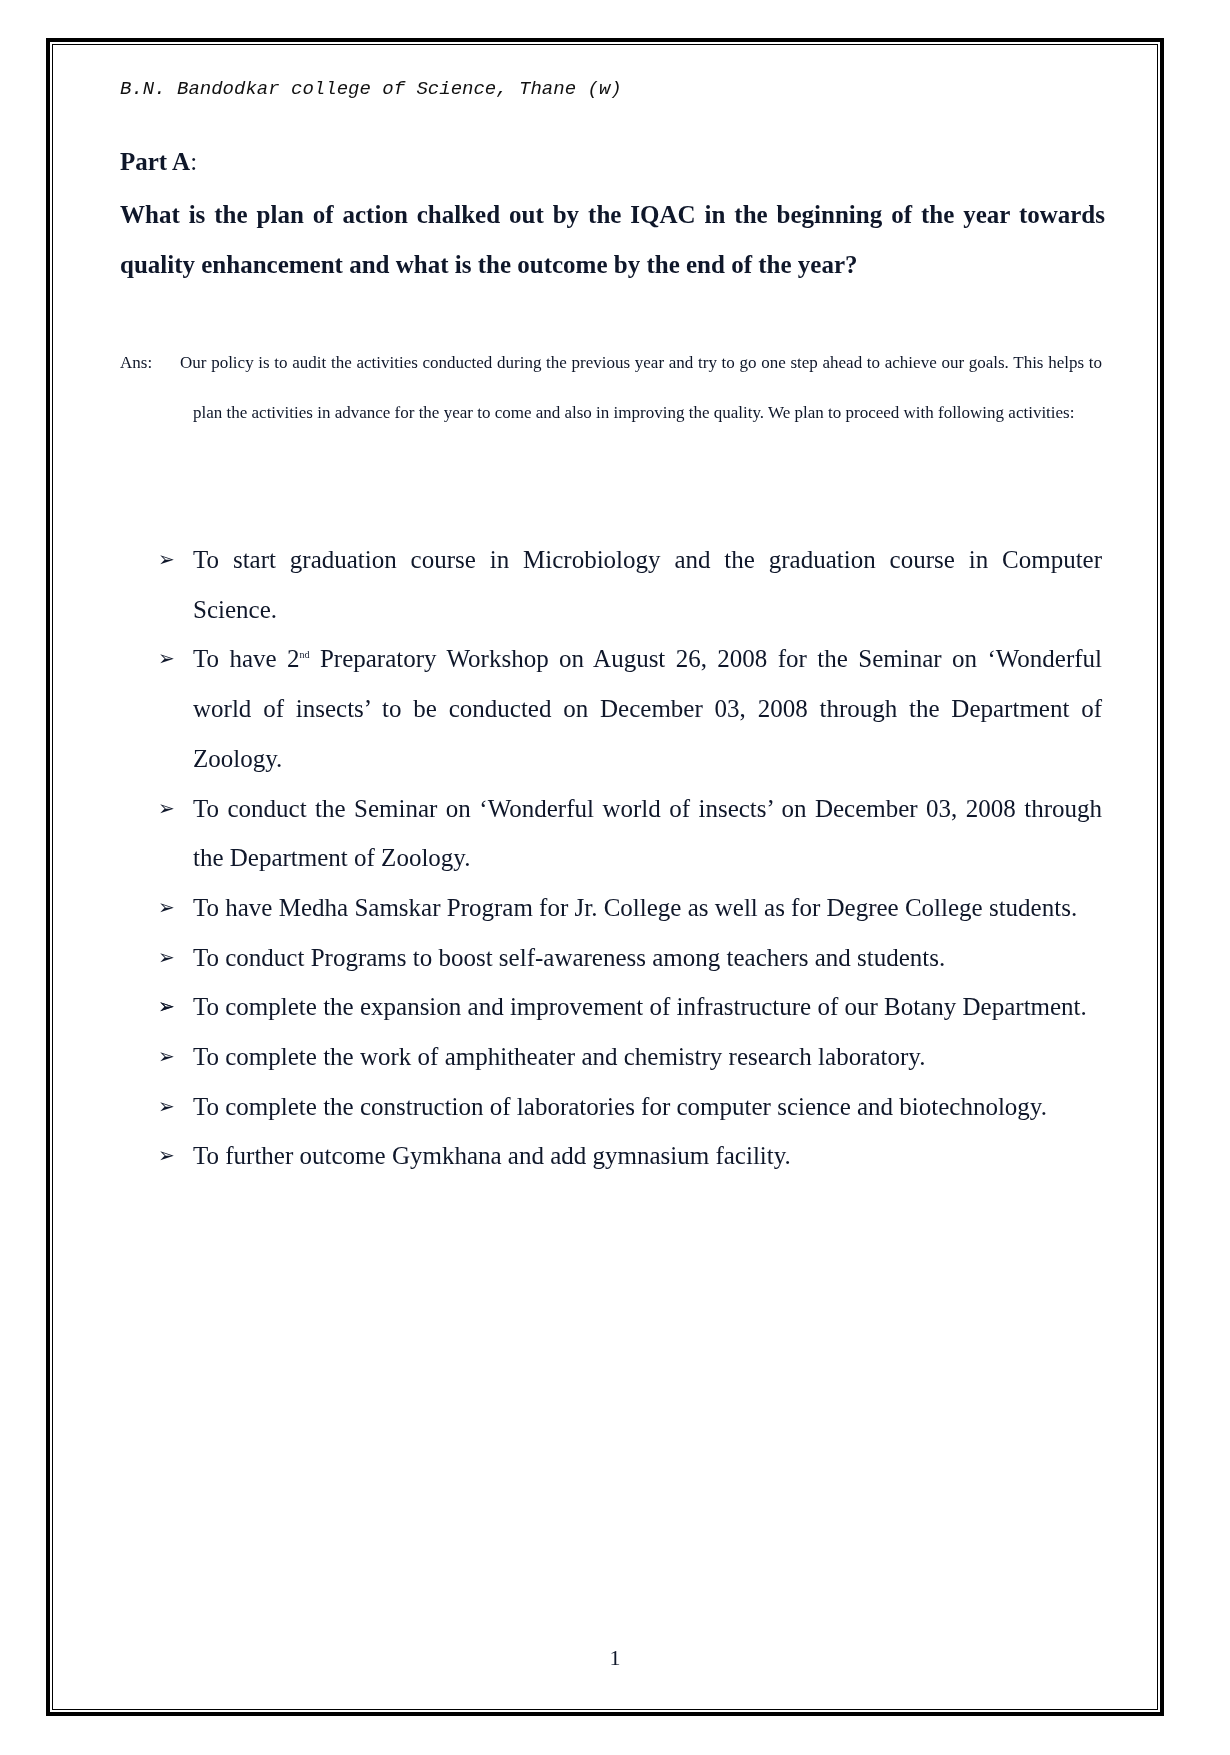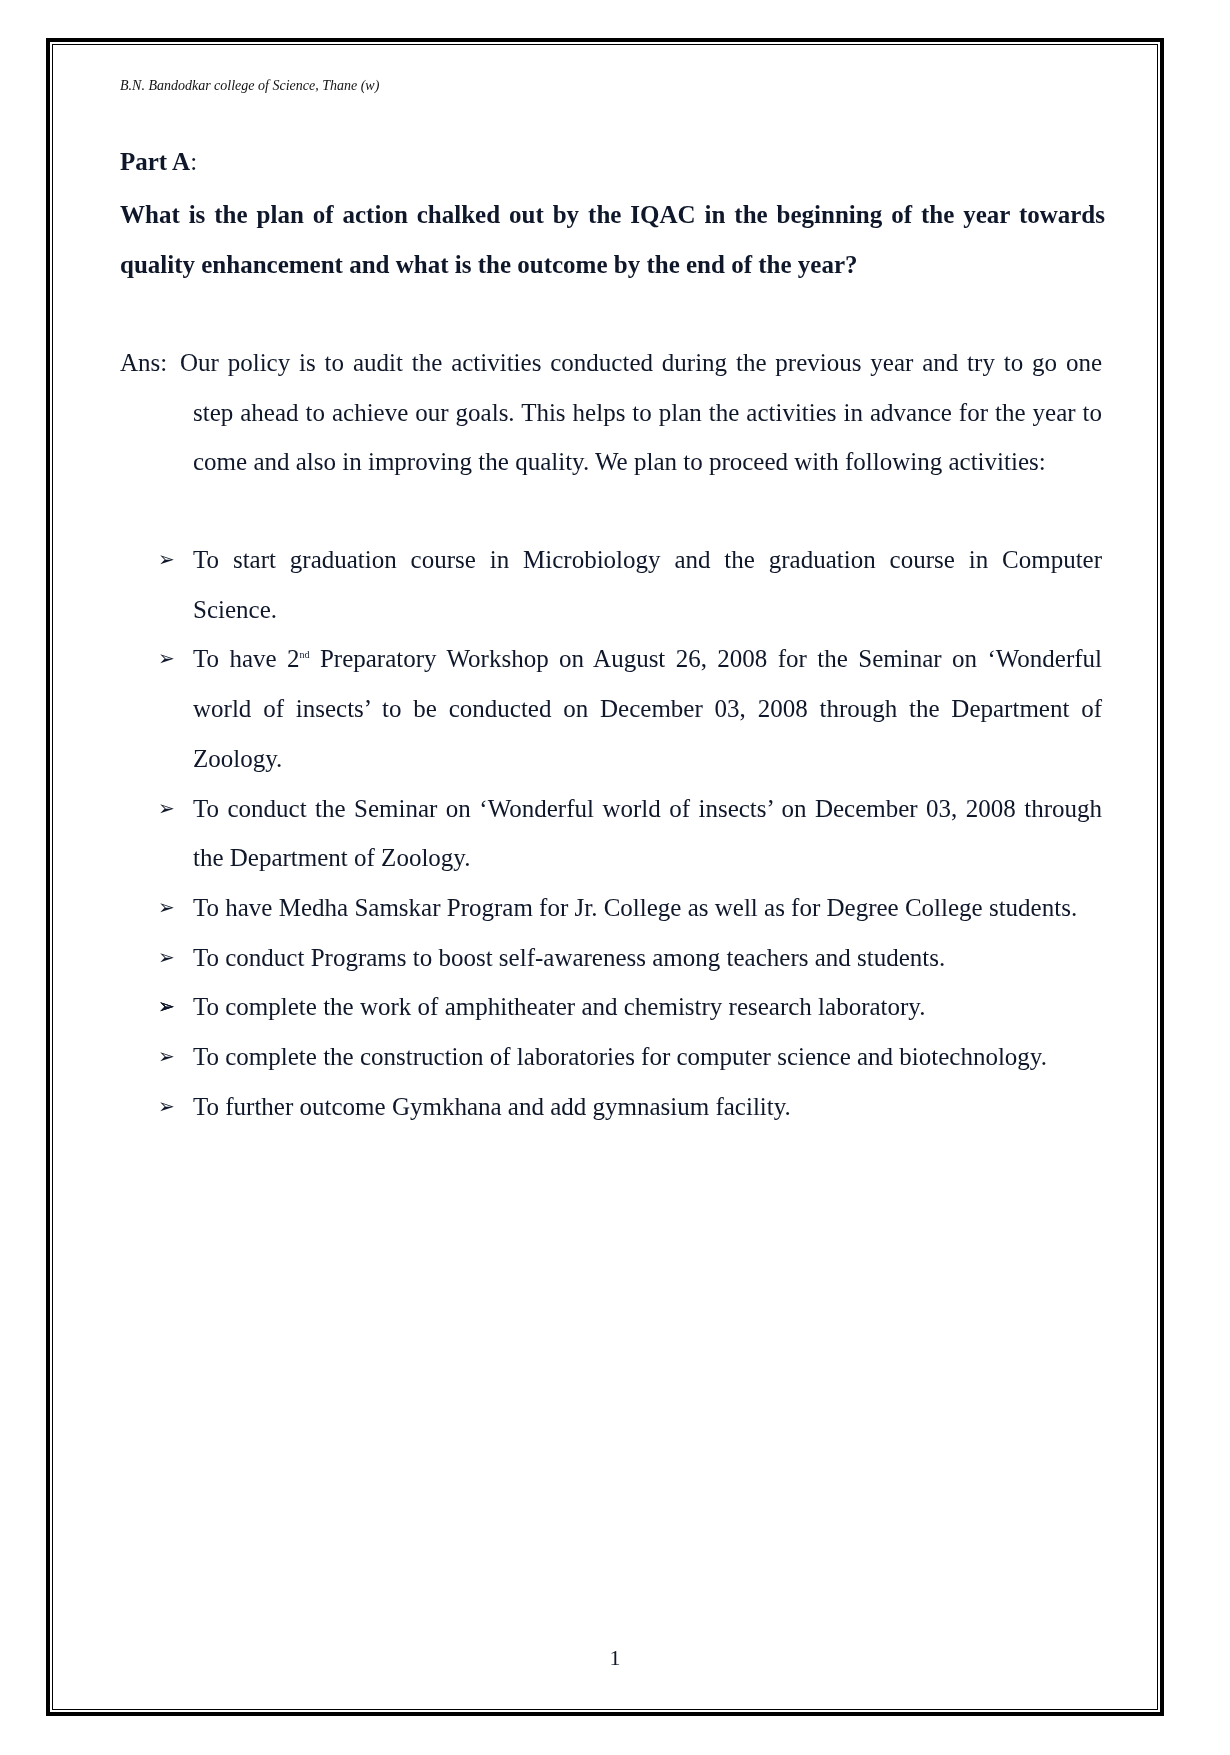--- a/index.html
+++ b/index.html
@@ -7,35 +7,35 @@
   .frame-outer {
     position: absolute; left: 46px; top: 38px; width: 1118px; height: 1678px;
     box-sizing: border-box; border: 4px solid #000;
   }
   .frame-inner {
     position: absolute; left: 52px; top: 44px; width: 1106px; height: 1666px;
     box-sizing: border-box; border: 1.5px solid #000;
   }
   .header {
     position: absolute; left: 120px; top: 78px;
-    font-family: Liberation Serif, serif; font-style: italic;
-    font-size: 14px; color: #111;
+    font-family: Liberation Mono, monospace; font-style: italic;
+    font-size: 19px; color: #111;
   }
   .serif { font-family: "Liberation Serif", serif; color: #0f172a; }
   .part {
     position: absolute; left: 120px; top: 148px; font-size: 25px;
   }
   .part b { font-weight: bold; }
   .question {
     position: absolute; left: 120px; top: 190px; width: 985px;
     font-size: 25px; font-weight: bold; line-height: 50px;
   }
   .answer {
     position: absolute; left: 120px; top: 338px; width: 982px;
-    font-size: 25px; line-height: 49.7px;
+    font-size: 17px; line-height: 49.7px;
   }
   .ans-first { text-indent: -73px; padding-left: 73px; text-align: justify; }
   .list { position: absolute; left: 158px; top: 535px; width: 944px; margin: 0; padding: 0; list-style: none;
           font-size: 25px; line-height: 49.7px; }
   .list li { position: relative; padding-left: 35px; text-align: justify; }
   .arrow { position: absolute; left: 0; top: 0; font-size: 20px; }
   sup { font-size: 10px; line-height: 0; }
   .pagenum { position: absolute; left: 0; width: 1230px; top: 1645px; text-align: center; font-size: 22px; }
 </style>
 </head>
@@ -54,19 +54,19 @@
   <div class="ans-first"><span style="display:inline-block;width:60px;text-indent:0;">Ans:</span><span>Our policy is to audit the activities conducted during the previous year and try to go one step ahead to achieve  our goals. This helps to plan the activities in advance for the year to come and also in improving the  quality. We plan to proceed with following activities:</span></div>
 </div>
 
 <ul class="list serif">
   <li><span class="arrow">➢</span><span>To start graduation course in Microbiology and the graduation course in Computer Science.</span></li>
   <li><span class="arrow">➢</span><span>To have 2</span><sup>nd</sup><span> Preparatory Workshop on August 26, 2008 for the Seminar on ‘Wonderful world of insects’ to be conducted on December 03, 2008 through the Department of Zoology.</span></li>
   <li><span class="arrow">➢</span><span>To conduct the Seminar on ‘Wonderful world of insects’ on December 03, 2008 through the Department of Zoology.</span></li>
   <li><span class="arrow">➢</span><span>To have Medha Samskar Program for Jr. College as well as for Degree College students.</span></li>
   <li><span class="arrow">➢</span><span>To conduct Programs to boost self-awareness among teachers and students.</span></li>
   <li><span class="arrow">➢</span></li>
-  <li><span class="arrow">➢</span></li>
+  <li><span class="arrow">➢</span><span>To complete the expansion and improvement of infrastructure of our Botany Department.</span></li>
   <li><span class="arrow">➢</span><span>To complete the work of amphitheater and chemistry research laboratory.</span></li>
   <li><span class="arrow">➢</span><span>To complete the construction of laboratories for computer science and biotechnology.</span></li>
   <li><span class="arrow">➢</span><span>To further outcome Gymkhana and add gymnasium facility.</span></li>
 </ul>
 
 <div class="pagenum serif">1</div>
 
 </body></html>

